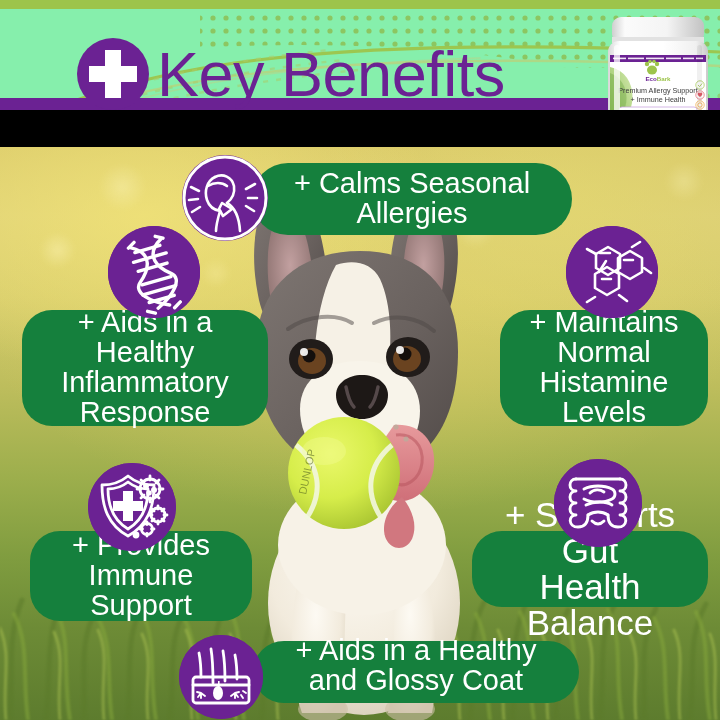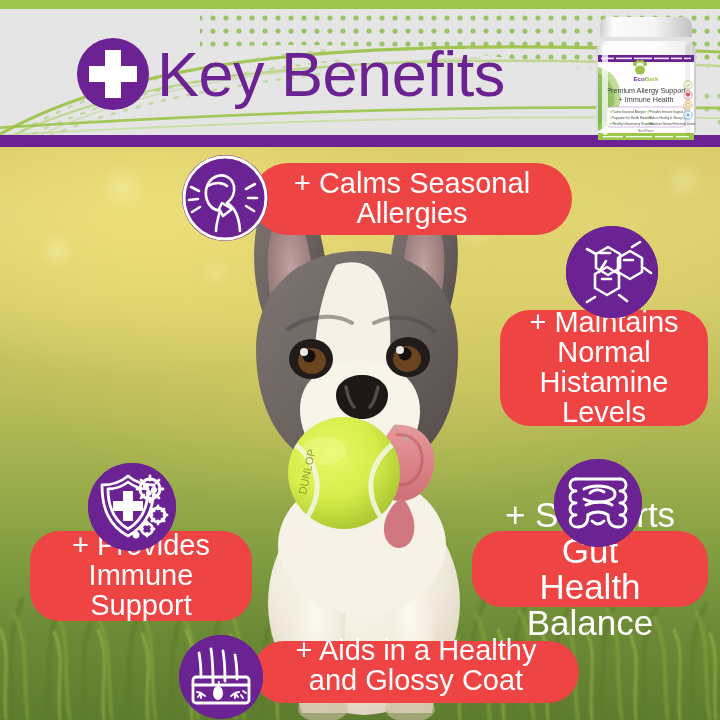--- a/index.html
+++ b/index.html
@@ -62,22 +62,22 @@
   .grass-blades svg{ display:block; width:100%; height:100%; filter:blur(1.1px); }
 
   
   .dog{
     position:absolute; left:196px; top:26px; width:330px; height:547px;
   }
   .dog svg{ display:block; width:100%; height:100%; }
 
   
   .header{
-    position:absolute; left:0; top:0; width:720px; height:147px;
-    background:#e5e5e5; overflow:hidden; z-index:20;
+    position:absolute; left:0; top:0; width:720px; height:110px;
+    background:#86efac; overflow:hidden; z-index:20;
   }
   .header-topbar{
     position:absolute; left:0; top:0; width:720px; height:9px;
     background:#9dc44b;
   }
   .header-botbar{
     position:absolute; left:0; bottom:0; width:720px; height:12px;
     background:#6b2293;
   }
   .header-deco{ position:absolute; left:0; top:0; width:720px; height:147px; }
@@ -92,29 +92,29 @@
   .hdr-title{
     position:absolute; left:157px; top:38px;
     font-size:63px; line-height:72px;
     color:#6b2293; letter-spacing:-.5px;
     font-weight:400; white-space:nowrap;
     z-index:4;
   }
 
   
   .bottle{
-    position:absolute; right:12px; top:11px;
+    position:absolute; right:0; top:11px;
     width:124px; height:133px; z-index:5;
   }
   .bottle svg{ display:block; width:100%; height:100%; }
 
   
   .benefit{ position:absolute; z-index:12; }
   .pill{
-    background:#ef4444;
+    background:#15803d;
     border-radius:30px;
     color:#ffffff;
     display:flex; align-items:center; justify-content:center;
     text-align:center;
     padding:7px 14px;
     line-height:1.03;
     font-weight:400;
   }
   .pill-text{ display:block; white-space:pre-line; }
   .badge{
@@ -466,20 +466,39 @@
           <path d="M38 56 C 36 63 34 70 34 76"></path>
           <path d="M45 48 C 52 52 57 60 58 76"></path>
           <path d="M40 48 l10 6 l-9 7 l-4 -7 z"></path>
           <path d="M17 36 l-8 -4 M16 44 l-9 1 M18 52 l-8 5"></path>
           <path d="M64 34 l9 -5 M66 43 l9 0 M64 51 l8 5"></path>
         </g>
       </svg>
     </div>
   </div>
 
+  <div class="benefit" id="b-inflam">
+    <div class="badge">
+      <svg width="100%" height="100%" viewBox="0 0 92 92" xmlns="http://www.w3.org/2000/svg">
+        <circle cx="46" cy="46" r="46" fill="#6b2293"></circle>
+        <g fill="none" stroke="#ffffff" stroke-width="3.4" stroke-linecap="round" transform="rotate(-16 46 46)">
+          <path d="M30 16 C 52 28 40 44 30 52 C 20 60 34 74 52 82"></path>
+          <path d="M62 16 C 40 28 52 44 62 52 C 72 60 58 74 40 82"></path>
+          <path d="M33 22 h26 M29 31 h34 M31 41 h30 M31 55 h30 M29 65 h34 M33 74 h26"></path>
+          <path d="M28 16 l7 -4 M64 16 l-7 -4 M36 86 l-7 -4 M56 86 l7 -4"></path>
+        </g>
+      </svg>
+    </div>
+    <div class="pill">
+      <span class="pill-text">+ Aids in a
+Healthy
+Inflammatory
+Response</span>
+    </div>
+  </div>
 
   <div class="benefit" id="b-histamine">
     <div class="badge">
       <svg width="100%" height="100%" viewBox="0 0 92 92" xmlns="http://www.w3.org/2000/svg">
         <circle cx="46" cy="46" r="46" fill="#6b2293"></circle>
         <g fill="none" stroke="#ffffff" stroke-width="2.6" stroke-linejoin="round" stroke-linecap="round">
           <path d="M30 28 l12 -7 l12 7 l0 14 l-12 7 l-12 -7 z"></path>
           <path d="M54 28 l12 -7 l12 7 l0 14 l-12 7 l-12 -7 z" transform="translate(-2,4)"></path>
           <path d="M30 50 l12 -7 l12 7 l0 14 l-12 7 l-12 -7 z" transform="translate(-1,-2)"></path>
           <path d="M34 27 h10 M58 34 h9 M36 53 h9"></path>

